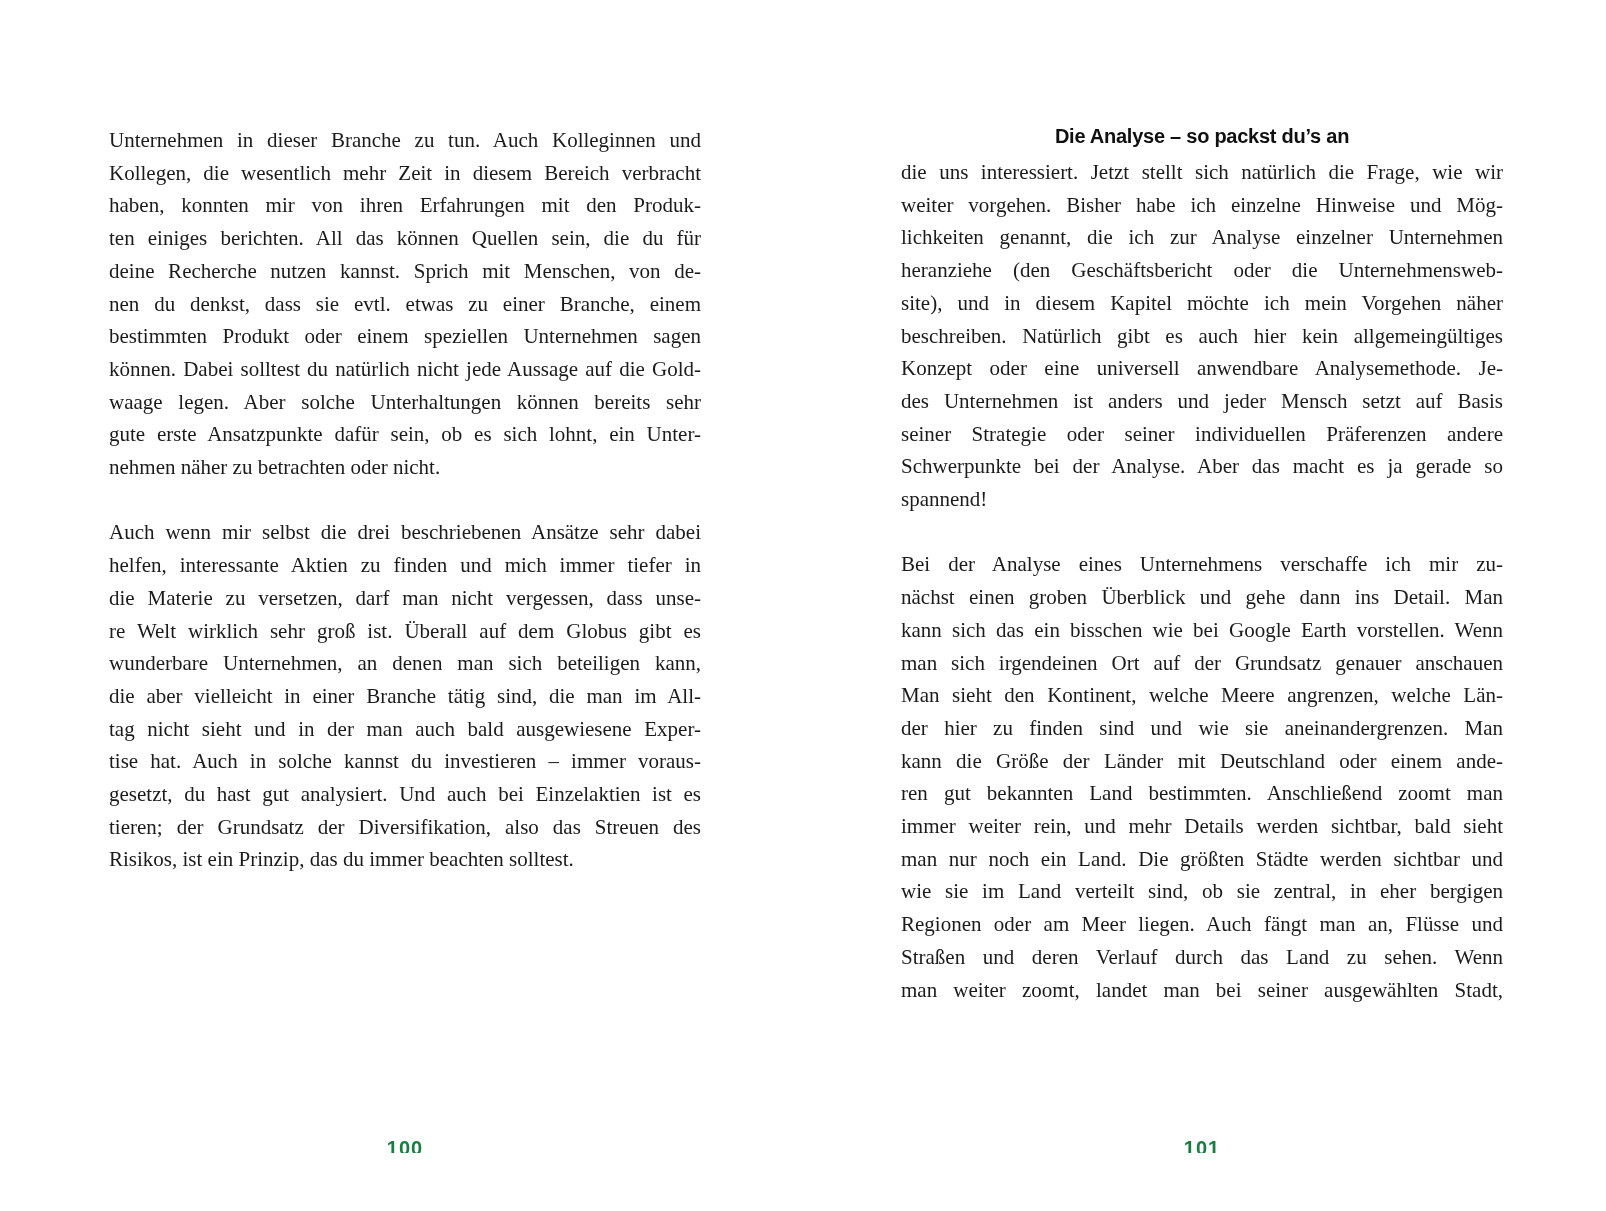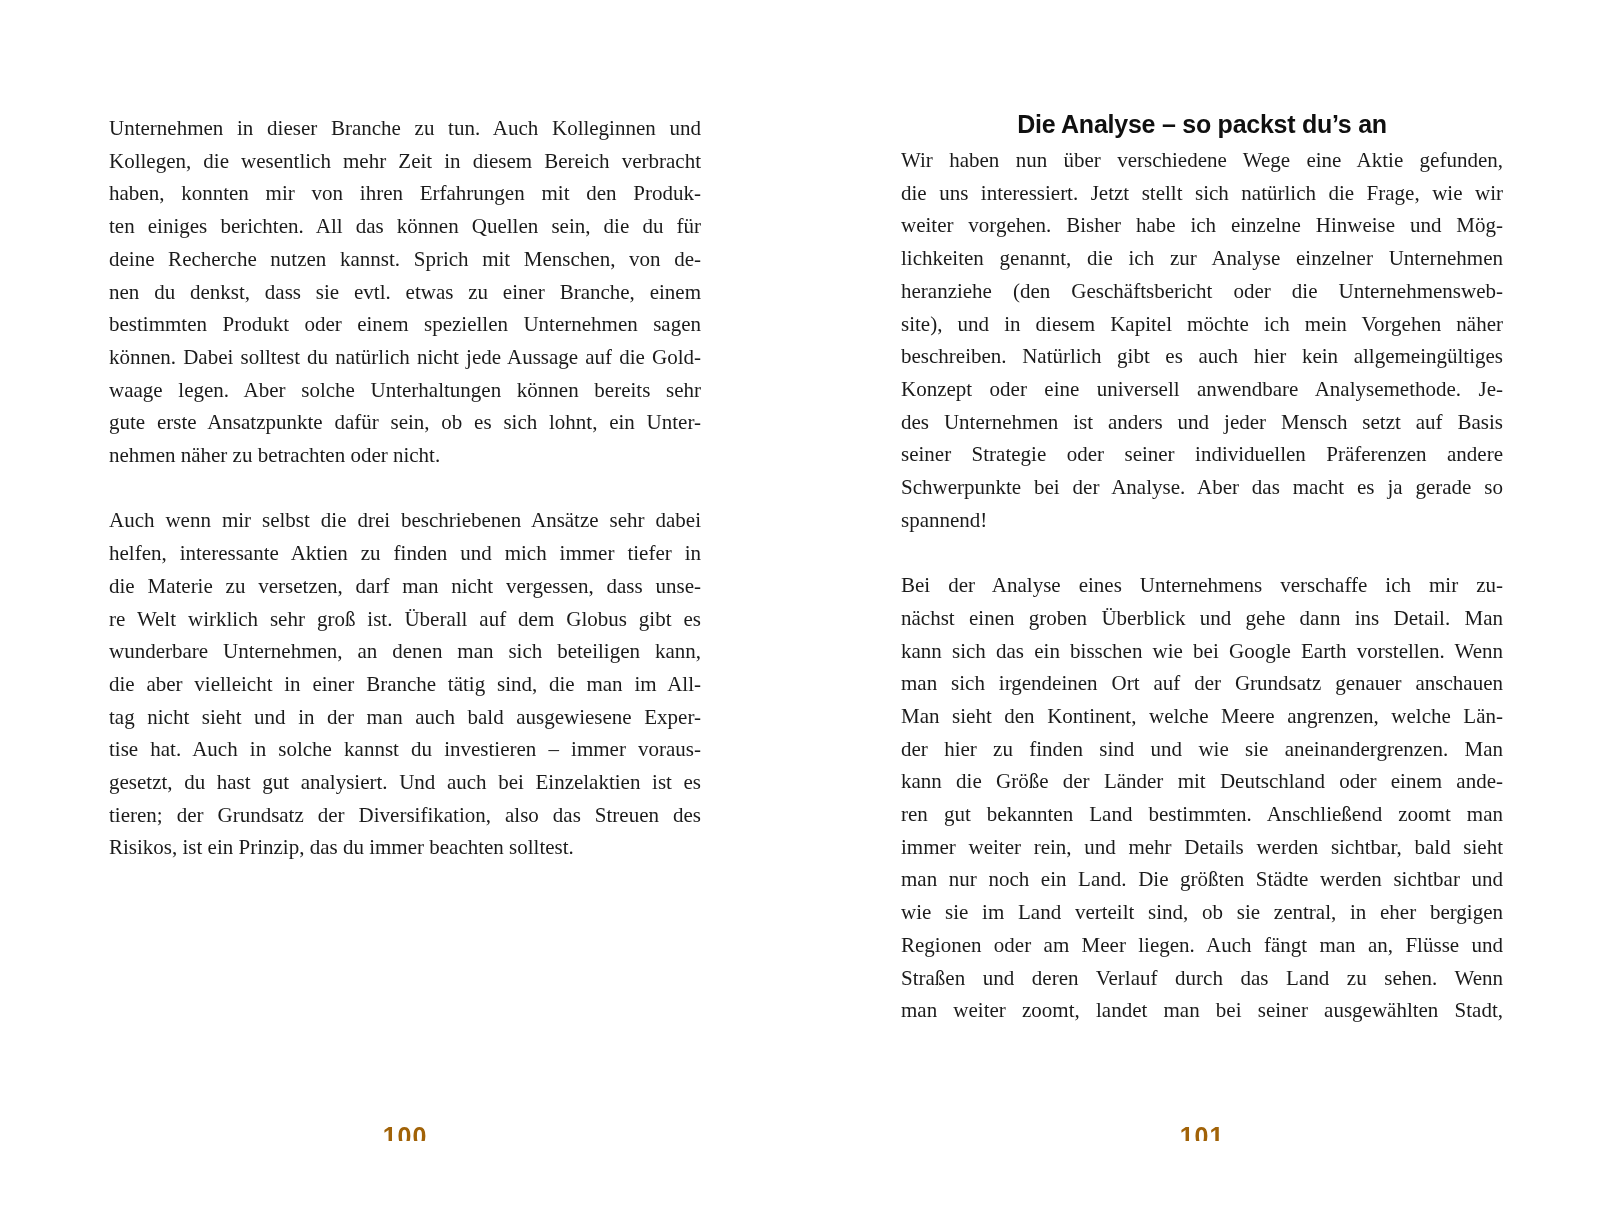--- a/index.html
+++ b/index.html
@@ -8,20 +8,21 @@
     background: #ffffff;
   }
   .spread {
     position: relative;
     width: 1606px;
     height: 1141px;
     background: #ffffff;
     overflow: hidden;
     font-family: "Liberation Serif", serif;
     color: #1b1b1b;
+    margin-top: 12px;
   }
   .page {
     position: absolute;
     top: 0;
     height: 1211px;
   }
   .page-left  { left: 0;     width: 803px; }
   .page-right { left: 803px; width: 803px; }
 
   .text-block {
@@ -53,37 +54,37 @@
   }
 
   .chapter-heading {
     position: absolute;
     left: 98px;   
     top: 108px;
     width: 602px;
     margin: 0;
     font-family: "Liberation Sans", sans-serif;
     font-weight: bold;
-    font-size: 25px;
+    font-size: 20px;
     line-height: 33px;
     letter-spacing: -0.25px;
     text-align: center;
     color: #101010;
   }
 
   .folio {
     position: absolute;
     top: 1126px;
     font-family: "Liberation Sans", sans-serif;
     font-weight: bold;
-    font-size: 25px;
+    font-size: 20px;
     line-height: 20px;
     letter-spacing: 1px;
     text-align: center;
-    color: #a16207;
+    color: #15803d;
   }
   .page-left .folio  { left: 109px; width: 592px; }
   .page-right .folio { left: 98px;  width: 602px; }
 </style>
 </head>
 <body>
 
 <div class="spread">
 
   <section class="page page-left">
@@ -115,21 +116,20 @@
           <div class="line last">Risikos, ist ein Prinzip, das du immer beachten solltest.</div>
         </div>
       </div>
     <div class="folio">100</div>
   </section>
 
   <section class="page page-right">
     <h1 class="chapter-heading">Die Analyse – so packst du’s an</h1>
     <div class="text-block">
         <div class="para">
-          <div class="line">Wir haben nun über verschiedene Wege eine Aktie gefunden,</div>
           <div class="line">die uns interessiert. Jetzt stellt sich natürlich die Frage, wie wir</div>
           <div class="line">weiter vorgehen. Bisher habe ich einzelne Hinweise und Mög-</div>
           <div class="line">lichkeiten genannt, die ich zur Analyse einzelner Unternehmen</div>
           <div class="line">heranziehe (den Geschäftsbericht oder die Unternehmensweb-</div>
           <div class="line">site), und in diesem Kapitel möchte ich mein Vorgehen näher</div>
           <div class="line">beschreiben. Natürlich gibt es auch hier kein allgemeingültiges</div>
           <div class="line">Konzept oder eine universell anwendbare Analysemethode. Je-</div>
           <div class="line">des Unternehmen ist anders und jeder Mensch setzt auf Basis</div>
           <div class="line">seiner Strategie oder seiner individuellen Präferenzen andere</div>
           <div class="line">Schwerpunkte bei der Analyse. Aber das macht es ja gerade so</div>

